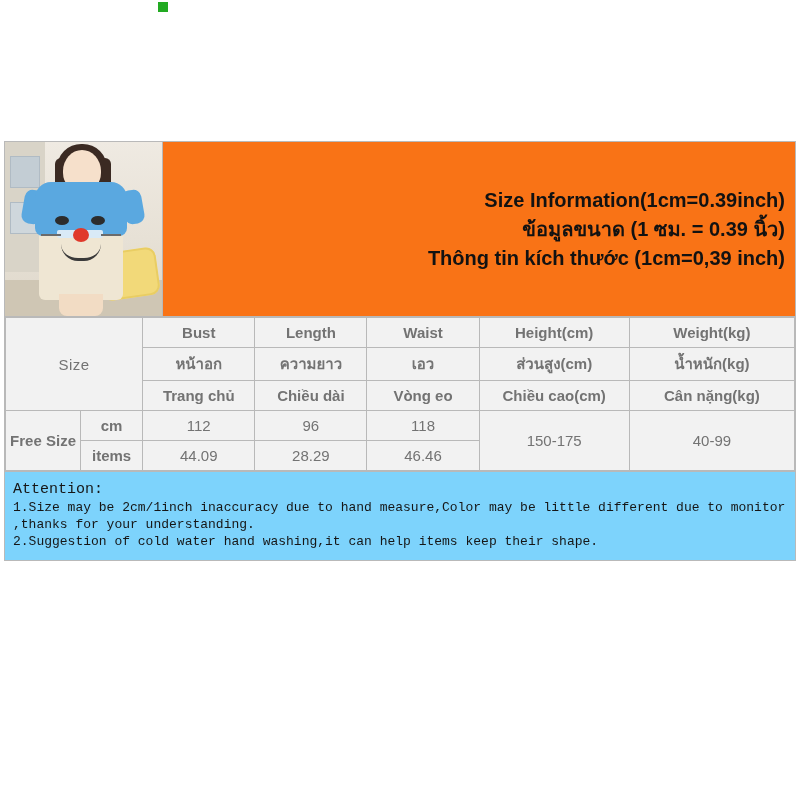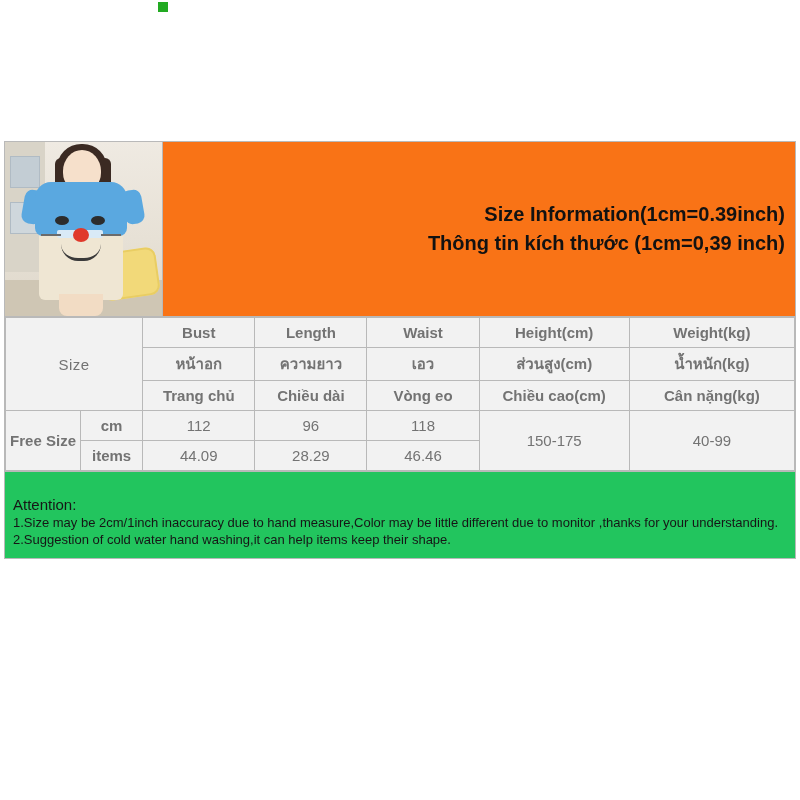--- a/index.html
+++ b/index.html
@@ -177,23 +177,24 @@
   .col-a { width: 75px; }
   .col-b { width: 62px; }
   .col-c { width: 112px; }
   .col-d { width: 112px; }
   .col-e { width: 112px; }
   .col-f { width: 150px; }
   .col-g { width: 165px; }
 
   
   .attention {
-    padding: 24px 8px 10px 8px;
-    background: #22c55e;
+    padding: 9px 8px 10px 8px;
+    background: #7dd3fc;
     border-top: 1px solid #b9b9b9;
+    font-family: Liberation Mono, monospace;
   }
   .attention-title {
     font-size: 15px;
     color: #161616;
     margin-bottom: 1px;
   }
   .attention-line {
     font-size: 13px;
     color: #161616;
     line-height: 1.32;
@@ -229,20 +230,21 @@
           <div class="ph-whisk l"></div>
           <div class="ph-whisk r"></div>
           <div class="ph-cat-nose"></div>
           <div class="ph-cat-mouth"></div>
         </div>
         <div class="ph-legs"></div>
       </div>
 
       <div class="title-cell">
         <div class="title-line">Size Information(1cm=0.39inch)</div>
+        <div class="title-line">ข้อมูลขนาด (1 ซม. = 0.39 นิ้ว)</div>
         <div class="title-line">Thông tin kích thước (1cm=0,39 inch)</div>
       </div>
     </div>
 
     <table class="size-table">
       <colgroup>
         <col class="col-a">
           <col class="col-b">
           <col class="col-c">
           <col class="col-d">

